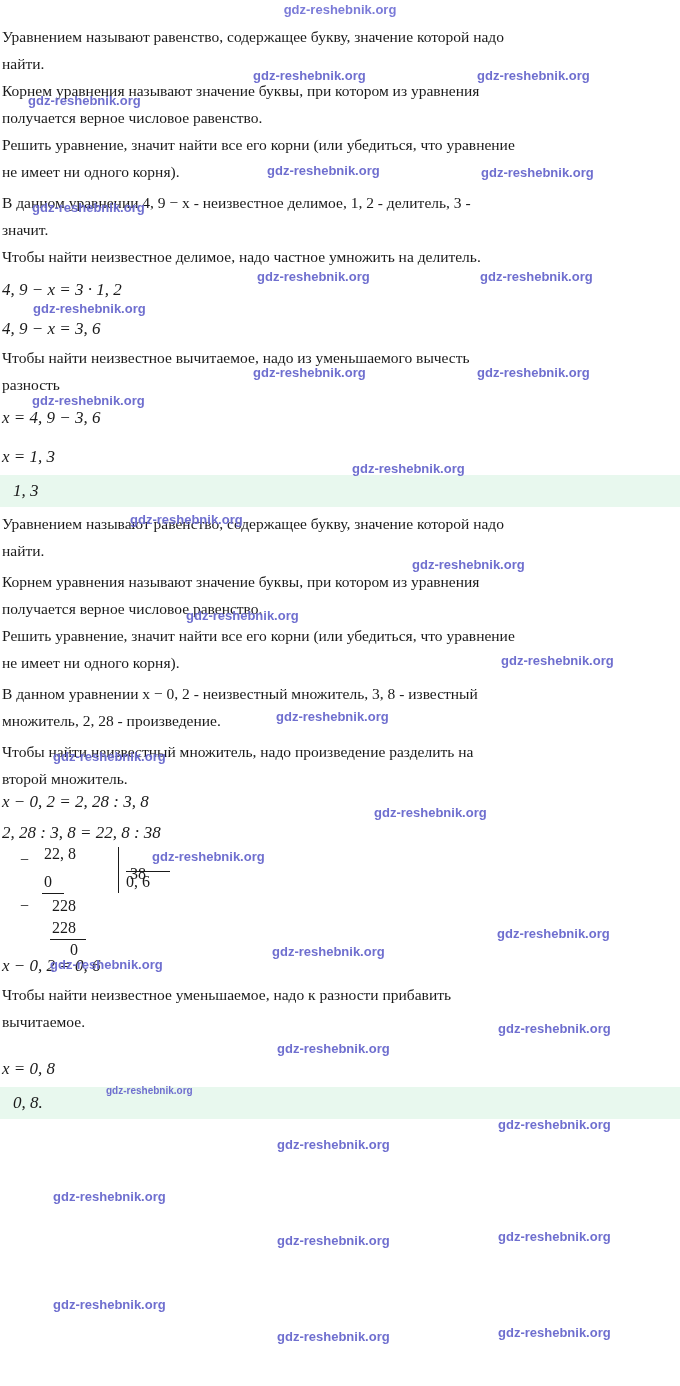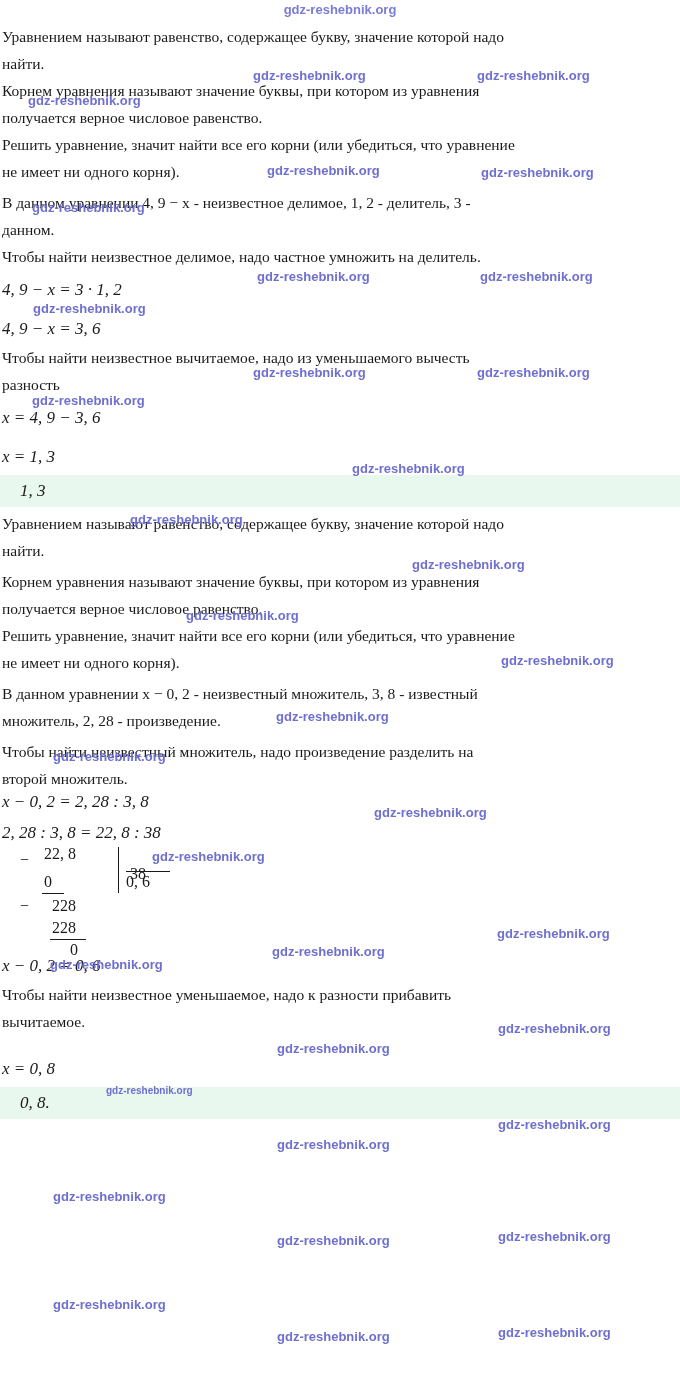--- a/index.html
+++ b/index.html
@@ -54,21 +54,21 @@
     color: #1a1a1a;
   }
   .inline-math {
   }
   .answer {
     background: #e8f8ee;
     font-family: "Liberation Serif", serif;
     font-style: italic;
     font-size: 17px;
     line-height: 28px;
-    padding: 2px 20px;
+    padding: 2px 13px;
     color: #1a1a1a;
   }
   .gap-s { height: 6px; }
   .gap-m { height: 10px; }
   .gap-l { height: 14px; }
 
   
   .division {
     position: relative;
     height: 108px;
@@ -125,21 +125,21 @@
       <div class="line">Корнем уравнения называют значение буквы, при котором из уравнения</div>
       <div class="gap-s"></div>
       <div class="line">получается верное числовое равенство.</div>
       <div class="gap-s"></div>
       <div class="line">Решить уравнение, значит найти все его корни (или убедиться, что уравнение</div>
       <div class="gap-s"></div>
       <div class="line">не имеет ни одного корня).</div>
       <div class="gap-m"></div>
       <div class="line"><span>В данном уравнении </span><span class="inline-math">4, 9 − x</span><span> - неизвестное делимое, </span><span class="inline-math num">1, 2</span><span> - делитель, </span><span class="inline-math num">3</span><span> -</span></div>
       <div class="gap-s"></div>
-      <div class="line">данном.</div>
+      <div class="line">значит.</div>
       <div class="gap-s"></div>
       <div class="line">Чтобы найти неизвестное делимое, надо частное умножить на делитель.</div>
       <div class="gap-m"></div>
       <div class="math">4, 9 − x = 3 · 1, 2</div>
       <div class="gap-l"></div>
       <div class="math">4, 9 − x = 3, 6</div>
       <div class="gap-s"></div>
       <div class="line">Чтобы найти неизвестное вычитаемое, надо из уменьшаемого вычесть</div>
       <div class="gap-s"></div>
       <div class="line">разность</div>

